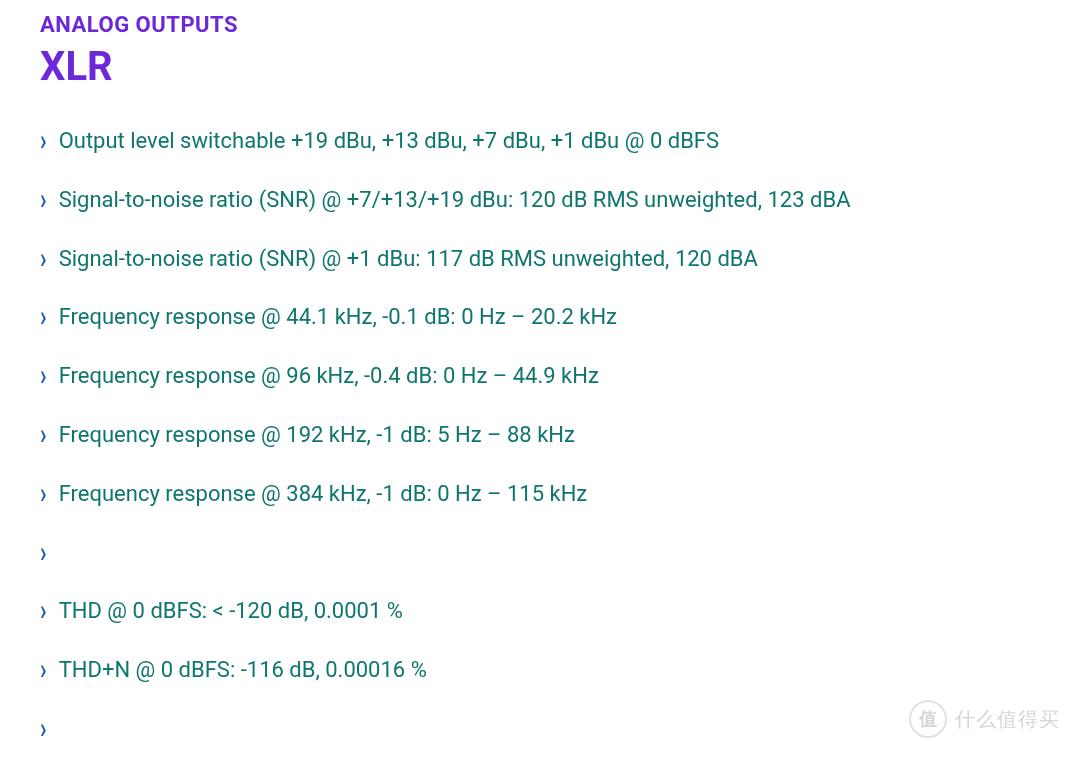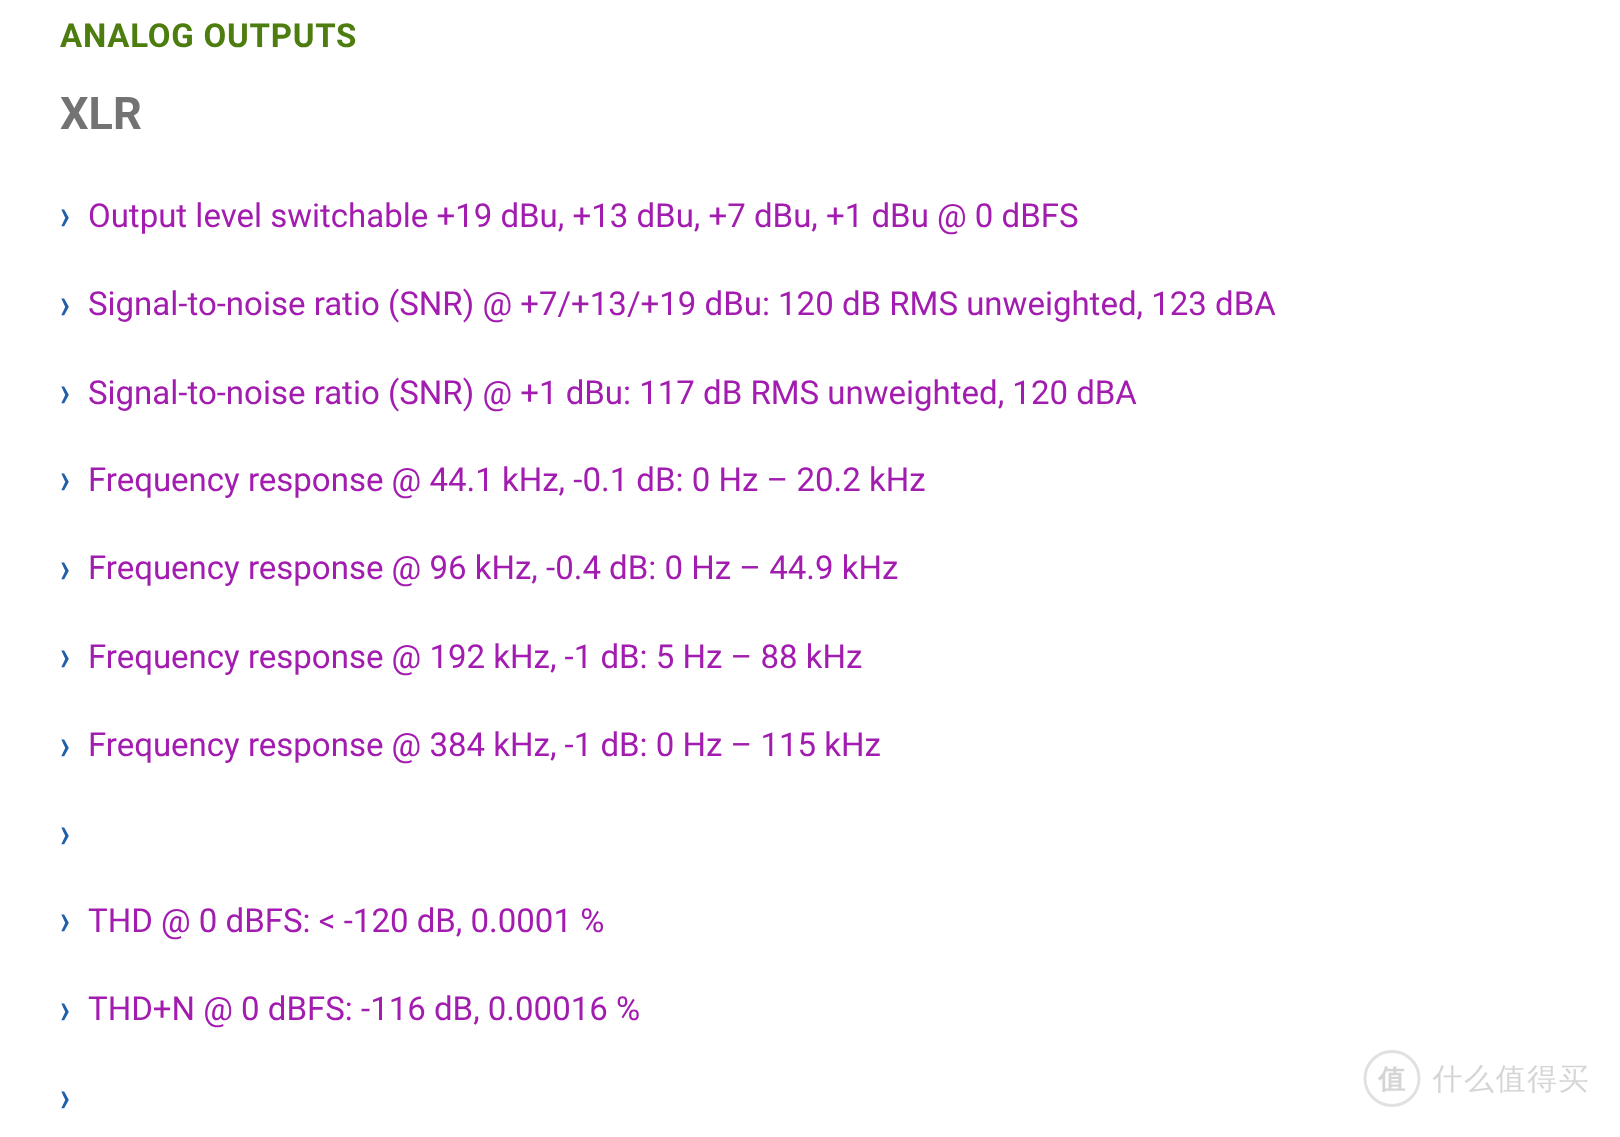--- a/index.html
+++ b/index.html
@@ -9,29 +9,29 @@
     }
     body {
       font-family: -apple-system, BlinkMacSystemFont, "Segoe UI", Roboto, "Helvetica Neue", Arial, sans-serif;
       background: #ffffff;
       width: 1080px;
       height: 758px;
       padding: 12px 40px 20px 40px;
       position: relative;
     }
     .section-header {
-      color: #4d7c0f;
+      color: #6d28d9;
       font-size: 22px;
       font-weight: 700;
       letter-spacing: 0.5px;
-      margin-bottom: 22px;
+      margin-bottom: 6px;
     }
     .section-subheader {
-      color: #737373;
-      font-size: 30px;
+      color: #6d28d9;
+      font-size: 40px;
       font-weight: 700;
       margin-bottom: 36px;
     }
     .spec-list {
       list-style: none;
     }
     .spec-item {
       display: flex;
       align-items: baseline;
       margin-bottom: 28px;
@@ -40,21 +40,21 @@
     .chevron {
       color: #1e5fa8;
       font-size: 22px;
       font-weight: 600;
       margin-right: 12px;
       flex-shrink: 0;
       display: inline-block;
       transform: scaleY(1.3);
     }
     .spec-text {
-      color: #a21caf;
+      color: #0f766e;
       font-size: 22px;
       font-weight: 400;
     }
     .watermark {
       position: absolute;
       right: 20px;
       bottom: 20px;
       display: flex;
       align-items: center;
       gap: 8px;

